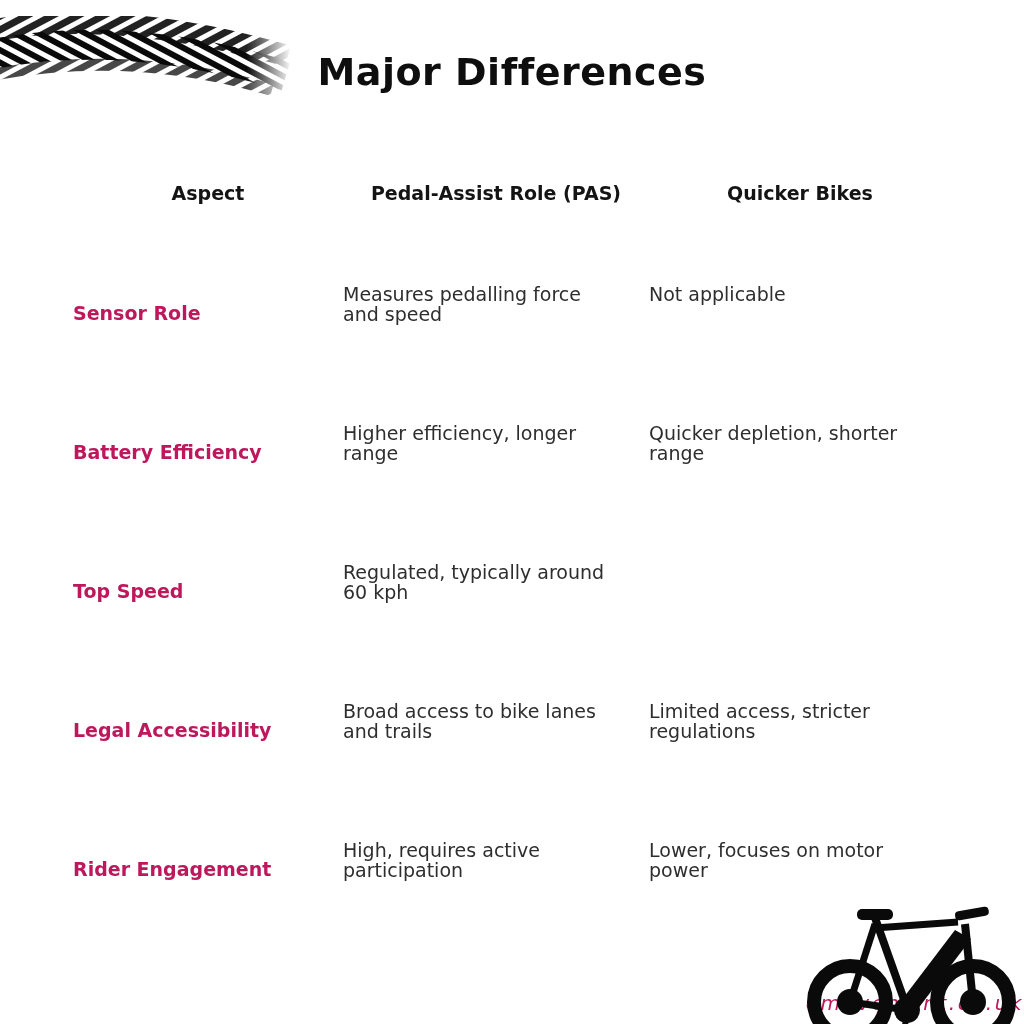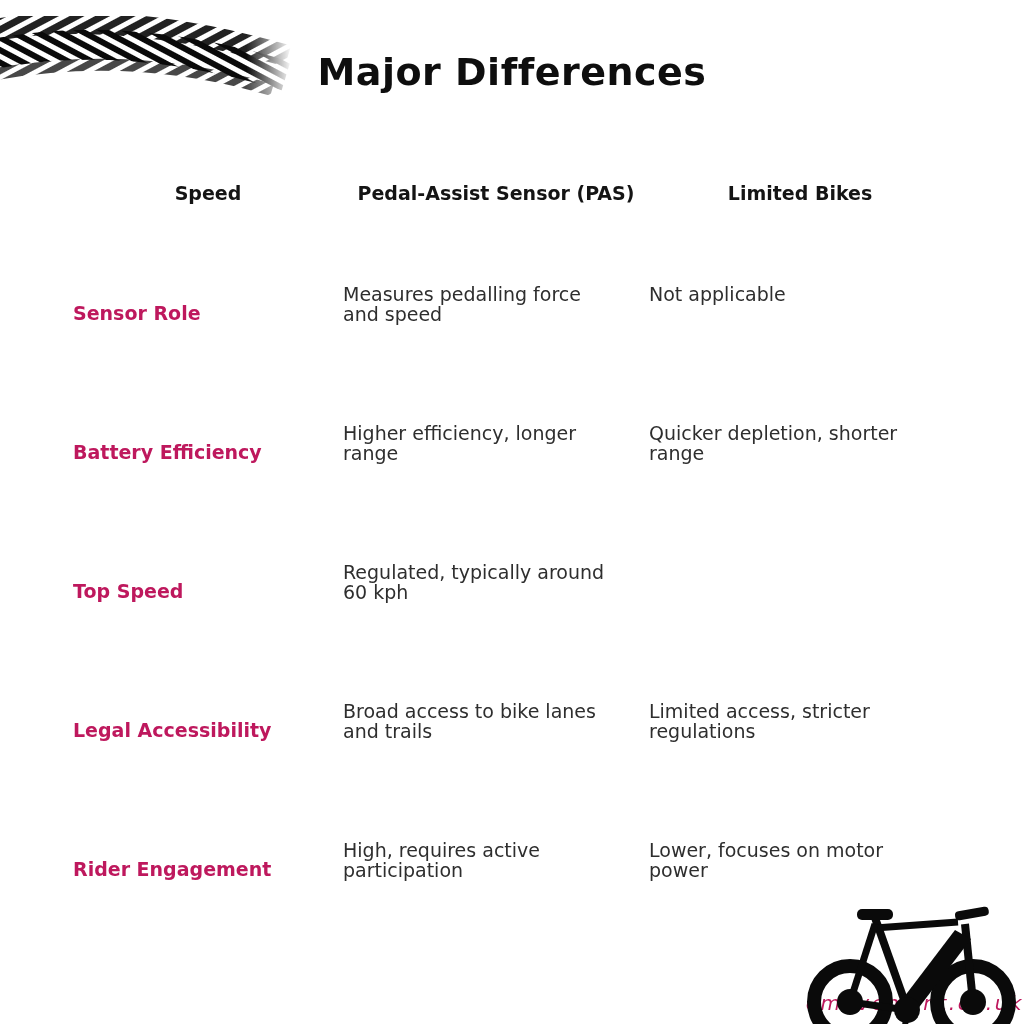--- a/index.html
+++ b/index.html
@@ -110,23 +110,23 @@
       <path d="M-6,28 Q120,2 298,52" stroke="url(#tp1)" stroke-width="22" fill="none" opacity="0.9"></path>
       <path d="M-6,52 Q130,22 296,72" stroke="url(#tp2)" stroke-width="30" fill="none"></path>
       <path d="M-4,72 Q140,44 282,86" stroke="url(#tp1)" stroke-width="12" fill="none" opacity="0.75"></path>
     </g>
   </svg>
 
   <h1 class="page-title">Major Differences</h1>
 
   <div class="table">
     <div class="thead">
-      <div class="th">Speed</div>
-      <div class="th">Pedal-Assist Sensor (PAS)</div>
-      <div class="th">Limited Bikes</div>
+      <div class="th">Aspect</div>
+      <div class="th">Pedal-Assist Role (PAS)</div>
+      <div class="th">Quicker Bikes</div>
     </div>
     <div class="tbody">
       <div class="row">
         <div class="aspect">Sensor Role</div>
         <div class="cell">Measures pedalling force
 and speed</div>
         <div class="cell">Not applicable</div>
       </div>
       <div class="row">
         <div class="aspect">Battery Efficiency</div>

